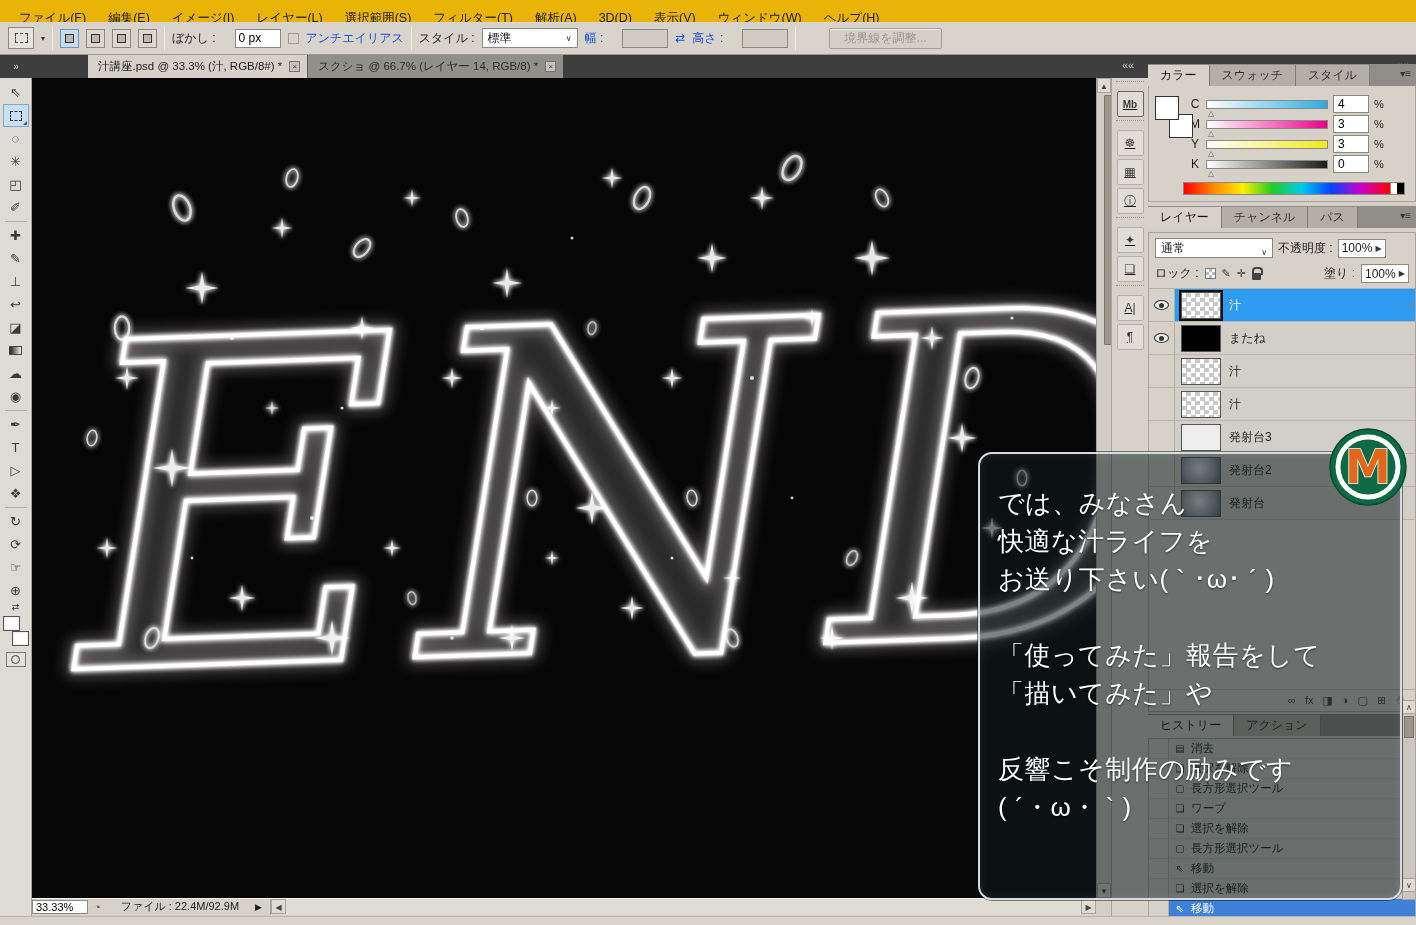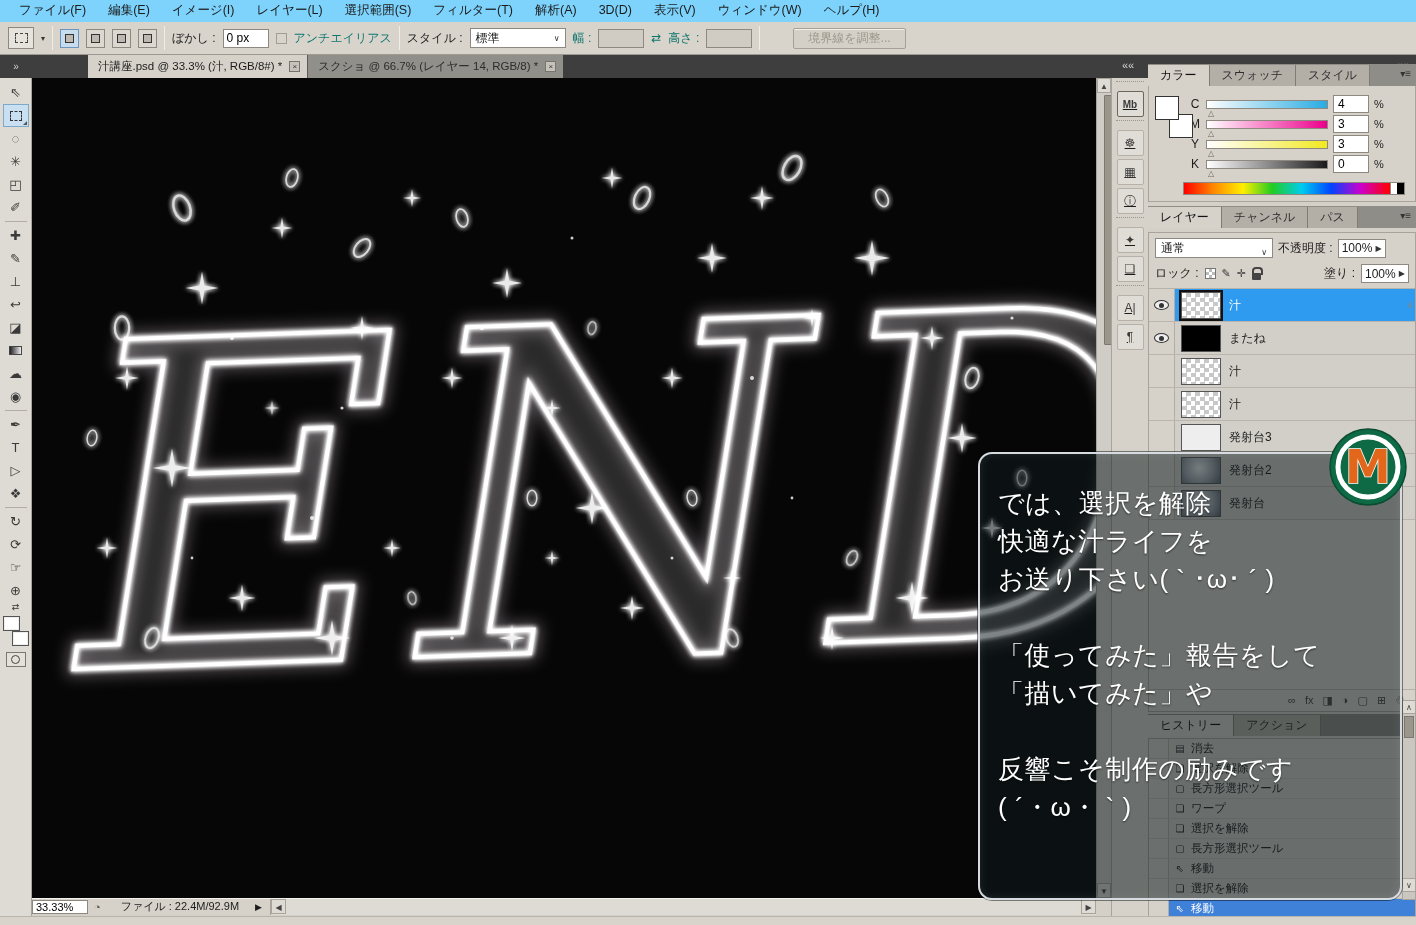--- a/index.html
+++ b/index.html
@@ -1,34 +1,34 @@
 <!DOCTYPE html>
 <html><head>
 <meta charset="utf-8">
 <style>
   * { margin:0; padding:0; box-sizing:border-box; }
   body { font-family:"Liberation Sans","DejaVu Sans",sans-serif; }
   #app { position:relative; width:1416px; height:925px; background:#d4d0c8; overflow:hidden; font-size:12px; color:#1c1c1c; }
 
   
-  .menubar { position:absolute; top:0; left:0; right:0; height:30px; background:#7dd3fc; border-bottom:1px solid #a8a39b; display:flex; align-items:flex-start; padding-left:8px; }
+  .menubar { position:absolute; top:0; left:0; right:0; height:30px; background:#eab308; border-bottom:1px solid #a8a39b; display:flex; align-items:flex-end; padding-left:8px; }
   .menu-item { padding:0 11px; font-size:12.5px; line-height:21px; cursor:default; }
 
   
   .optionsbar { position:absolute; top:22px; left:0; right:0; height:33px; background:#d8d4cc; border-bottom:1px solid #9d9890; display:flex; align-items:center; gap:7px; padding-left:8px; }
   .vsep { width:1px; height:24px; background:#aaa59d; border-right:1px solid #f0ede7; }
   .preset-box { width:26px; height:22px; border:1px solid #8d8880; background:#e6e3dc; display:flex; align-items:center; justify-content:center; }
   .preset-box .dash { width:13px; height:10px; border:1px dashed #444; }
   .drop-arrow { font-size:8px; color:#333; }
   .mode-btn { width:19px; height:19px; border:1px solid #8d8880; background:#dcd8d0; display:flex; align-items:center; justify-content:center; }
   .mode-btn.active { background:#c8dcf0; border-color:#6e96ba; }
   .mode-btn .sq { width:9px; height:9px; border:1px solid #333; background:#bdb9b1; }
   .opt-label { font-size:12px; }
-  .opt-label.dis, .dis { color:#0f766e; }
-  .opt-input { width:46px; height:19px; border:1px solid #8d8880; background:#fff; font-size:12px; padding:0 3px; font-family:inherit; }
+  .opt-label.dis, .dis { color:#1d4ed8; }
+  .opt-input { width:46px; height:19px; border:1px solid #8d8880; background:#fff; font-size:12px; padding:0 3px; font-family:inherit;margin-left:12px; }
   .opt-input:disabled { background:#d0ccc4; color:#9c968c; }
   .style-select { width:96px; height:20px; border:1px solid #8d8880; background:#fff; display:flex; align-items:center; justify-content:space-between; padding:0 5px; font-size:12px; }
   .checkbox { width:11px; height:11px; border:1px solid #a39e95; background:#d8d4cc; display:inline-block; }
   .refine-btn { margin-left:26px; height:21px; padding:0 14px; border:1px solid #a5a098; border-radius:2px; background:#d4d0c8; color:#9c968c; font-size:12px; box-shadow:inset 0 1px 0 #f3f1ec; }
 
   
   .tabstrip { position:absolute; top:55px; left:0; right:0; height:23px; background:#3e3e3e; display:flex; align-items:flex-end; }
   .tools-collapse { width:32px; color:#cfcfcf; font-size:10px; text-align:center; line-height:23px; height:23px; }
   .doc-tab { height:23px; display:flex; align-items:center; gap:7px; padding:0 7px 0 10px; font-size:11.5px; white-space:nowrap; }
   .doc-tab.active { background:#d6d2ca; color:#1c1c1c;margin-top:8px; }
@@ -650,21 +650,21 @@
     </div>
   </div>
 
   <div class="panel-scroll">
     <div class="a">∧</div>
     <div class="t"></div>
   </div>
   <div class="hist-scroll-down">∨</div>
 
   <div class="overlay-box">
-    <div class="ov-line">では、選択を解除</div>
+    <div class="ov-line">では、みなさん</div>
     <div class="ov-line">快適な汁ライフを</div>
     <div class="ov-line">お送り下さい( ` ･ω･ ´ )ゞ</div>
     <div class="ov-line"></div>
     <div class="ov-line">「使ってみた」報告をして</div>
     <div class="ov-line">「描いてみた」や</div>
     <div class="ov-line"></div>
     <div class="ov-line">反響こそ制作の励みです</div>
     <div class="ov-line">( ´・ω・ ` )</div>
   </div>
 

